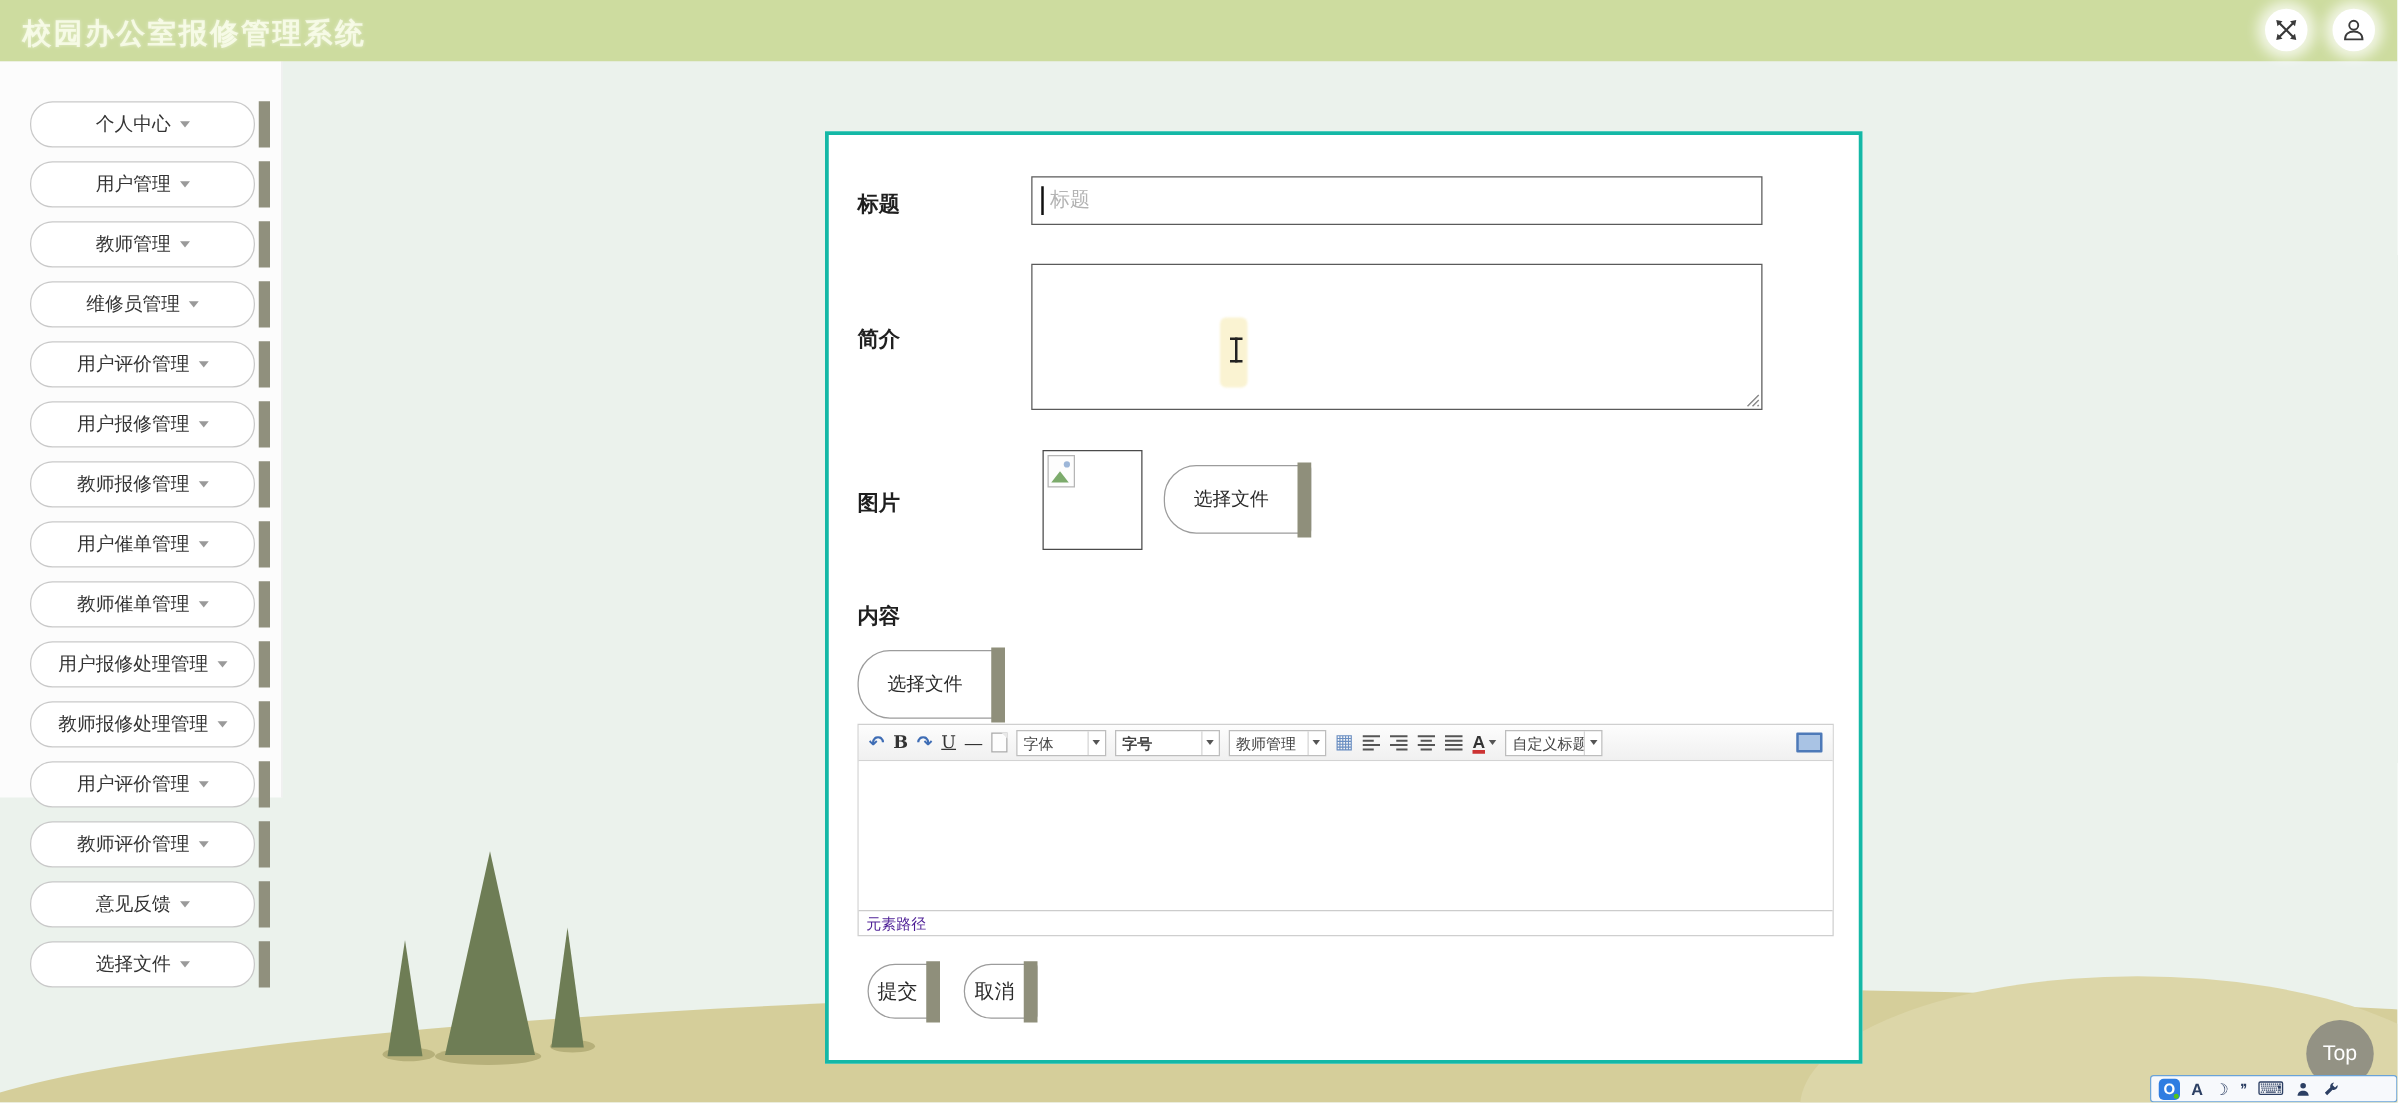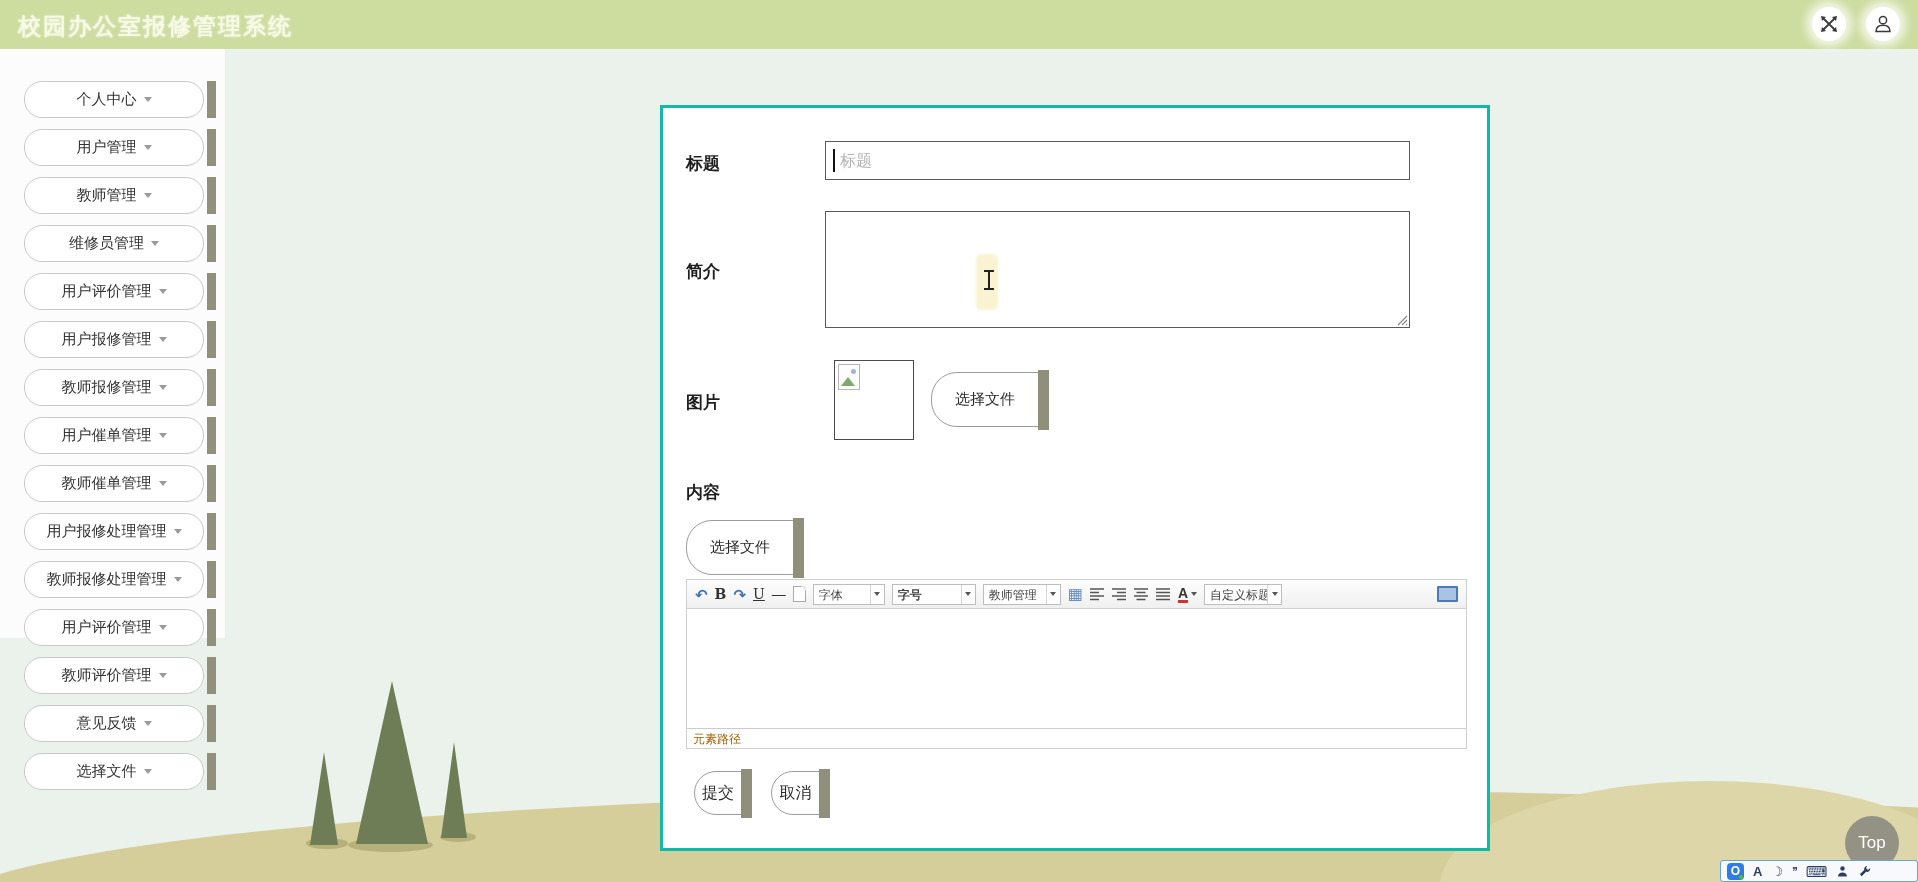--- a/index.html
+++ b/index.html
@@ -77,21 +77,21 @@
   .esel{height:21px;border:1px solid #bdbdbd;background:#fff;display:flex;align-items:flex-end;font-size:12px;color:#444;cursor:pointer;box-sizing:border-box;}
   .esel span{flex:1;padding-left:5px;white-space:nowrap;overflow:hidden;}
   .selarr{width:13px;height:100%;border-left:1px solid #d5d5d5;display:flex;align-items:center;justify-content:center;}
   .selarr::after{content:"";border-left:3.5px solid transparent;border-right:3.5px solid transparent;border-top:4px solid #555;}
   .w72{width:72px;} .w64{width:84px;font-weight:bold;} .w78{width:78px;}
   .tbl{color:#6b8fc2;font-size:16px;}
   .fcolor{font-weight:bold;border-bottom:3px solid #c33;padding-bottom:0px;}
   .mini-arr{width:0;height:0;border-left:3.5px solid transparent;border-right:3.5px solid transparent;border-top:4px solid #555;margin-left:-4px;cursor:pointer;}
   .monitor{margin-left:auto;width:17px;height:12px;border:2px solid #4d79b8;background:#a9c3e4;border-radius:1px;cursor:pointer;}
   .econtent{height:119px;background:#fff;cursor:text;}
-  .estatus{height:20px;border-top:1px solid #ccc;display:flex;align-items:center;padding-left:6px;font-size:12px;color:#a16207;}
+  .estatus{height:20px;border-top:1px solid #ccc;display:flex;align-items:center;padding-left:6px;font-size:12px;color:#4c1d95;}
   .alic{cursor:pointer;display:block;}
 
   
   .top-btn{position:absolute;left:1845px;top:816px;width:54px;height:54px;border-radius:50%;background:rgba(134,134,126,0.85);
     color:#fff;font-size:17px;display:flex;align-items:center;justify-content:center;z-index:6;cursor:pointer;}
   .ime-bar{position:absolute;left:1720px;top:860px;width:198px;height:22px;background:#f7f9fc;border:1px solid #6aa3d8;
     border-radius:3px;display:flex;align-items:center;gap:9px;padding:0 6px;z-index:7;box-sizing:border-box;}
   .ime-logo{width:17px;height:17px;border-radius:4px;background:#2f7de1;color:#fff;font-size:12px;font-weight:bold;
     display:flex;align-items:center;justify-content:center;position:relative;cursor:pointer;}
   .ime-logo::after{content:"";position:absolute;right:1px;bottom:1px;width:4px;height:4px;border-radius:50%;background:#52c41a;}

